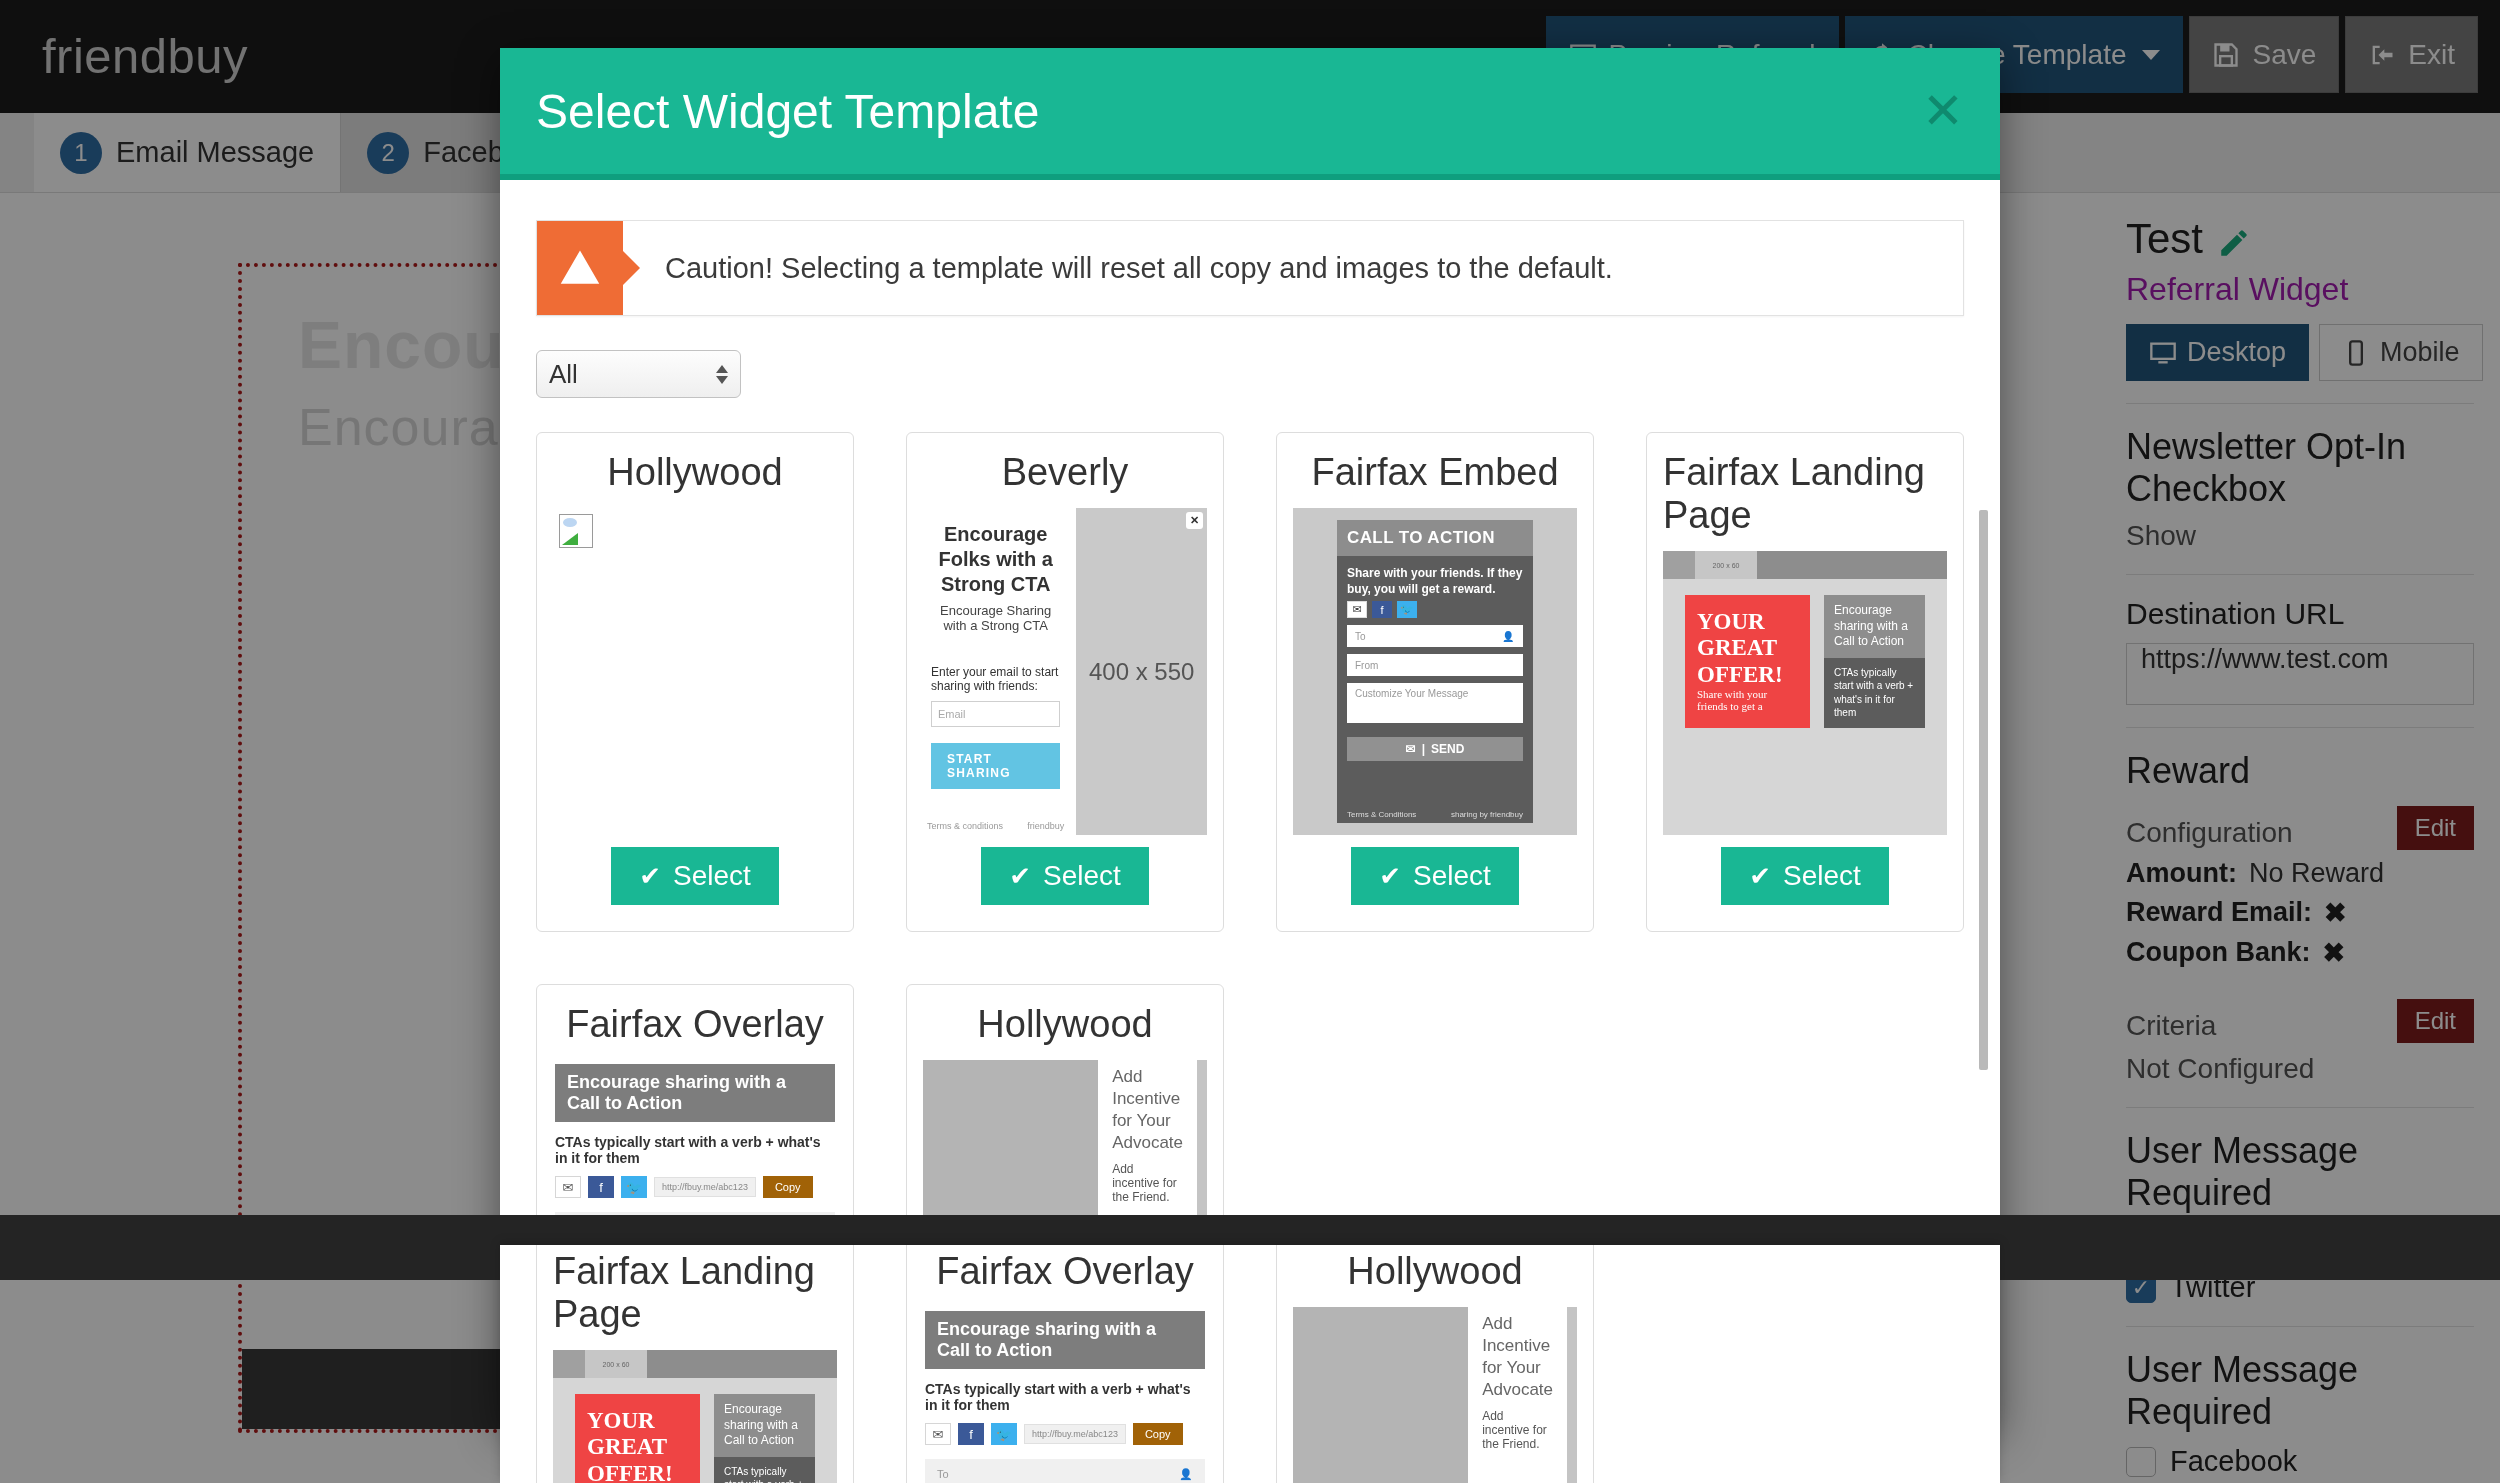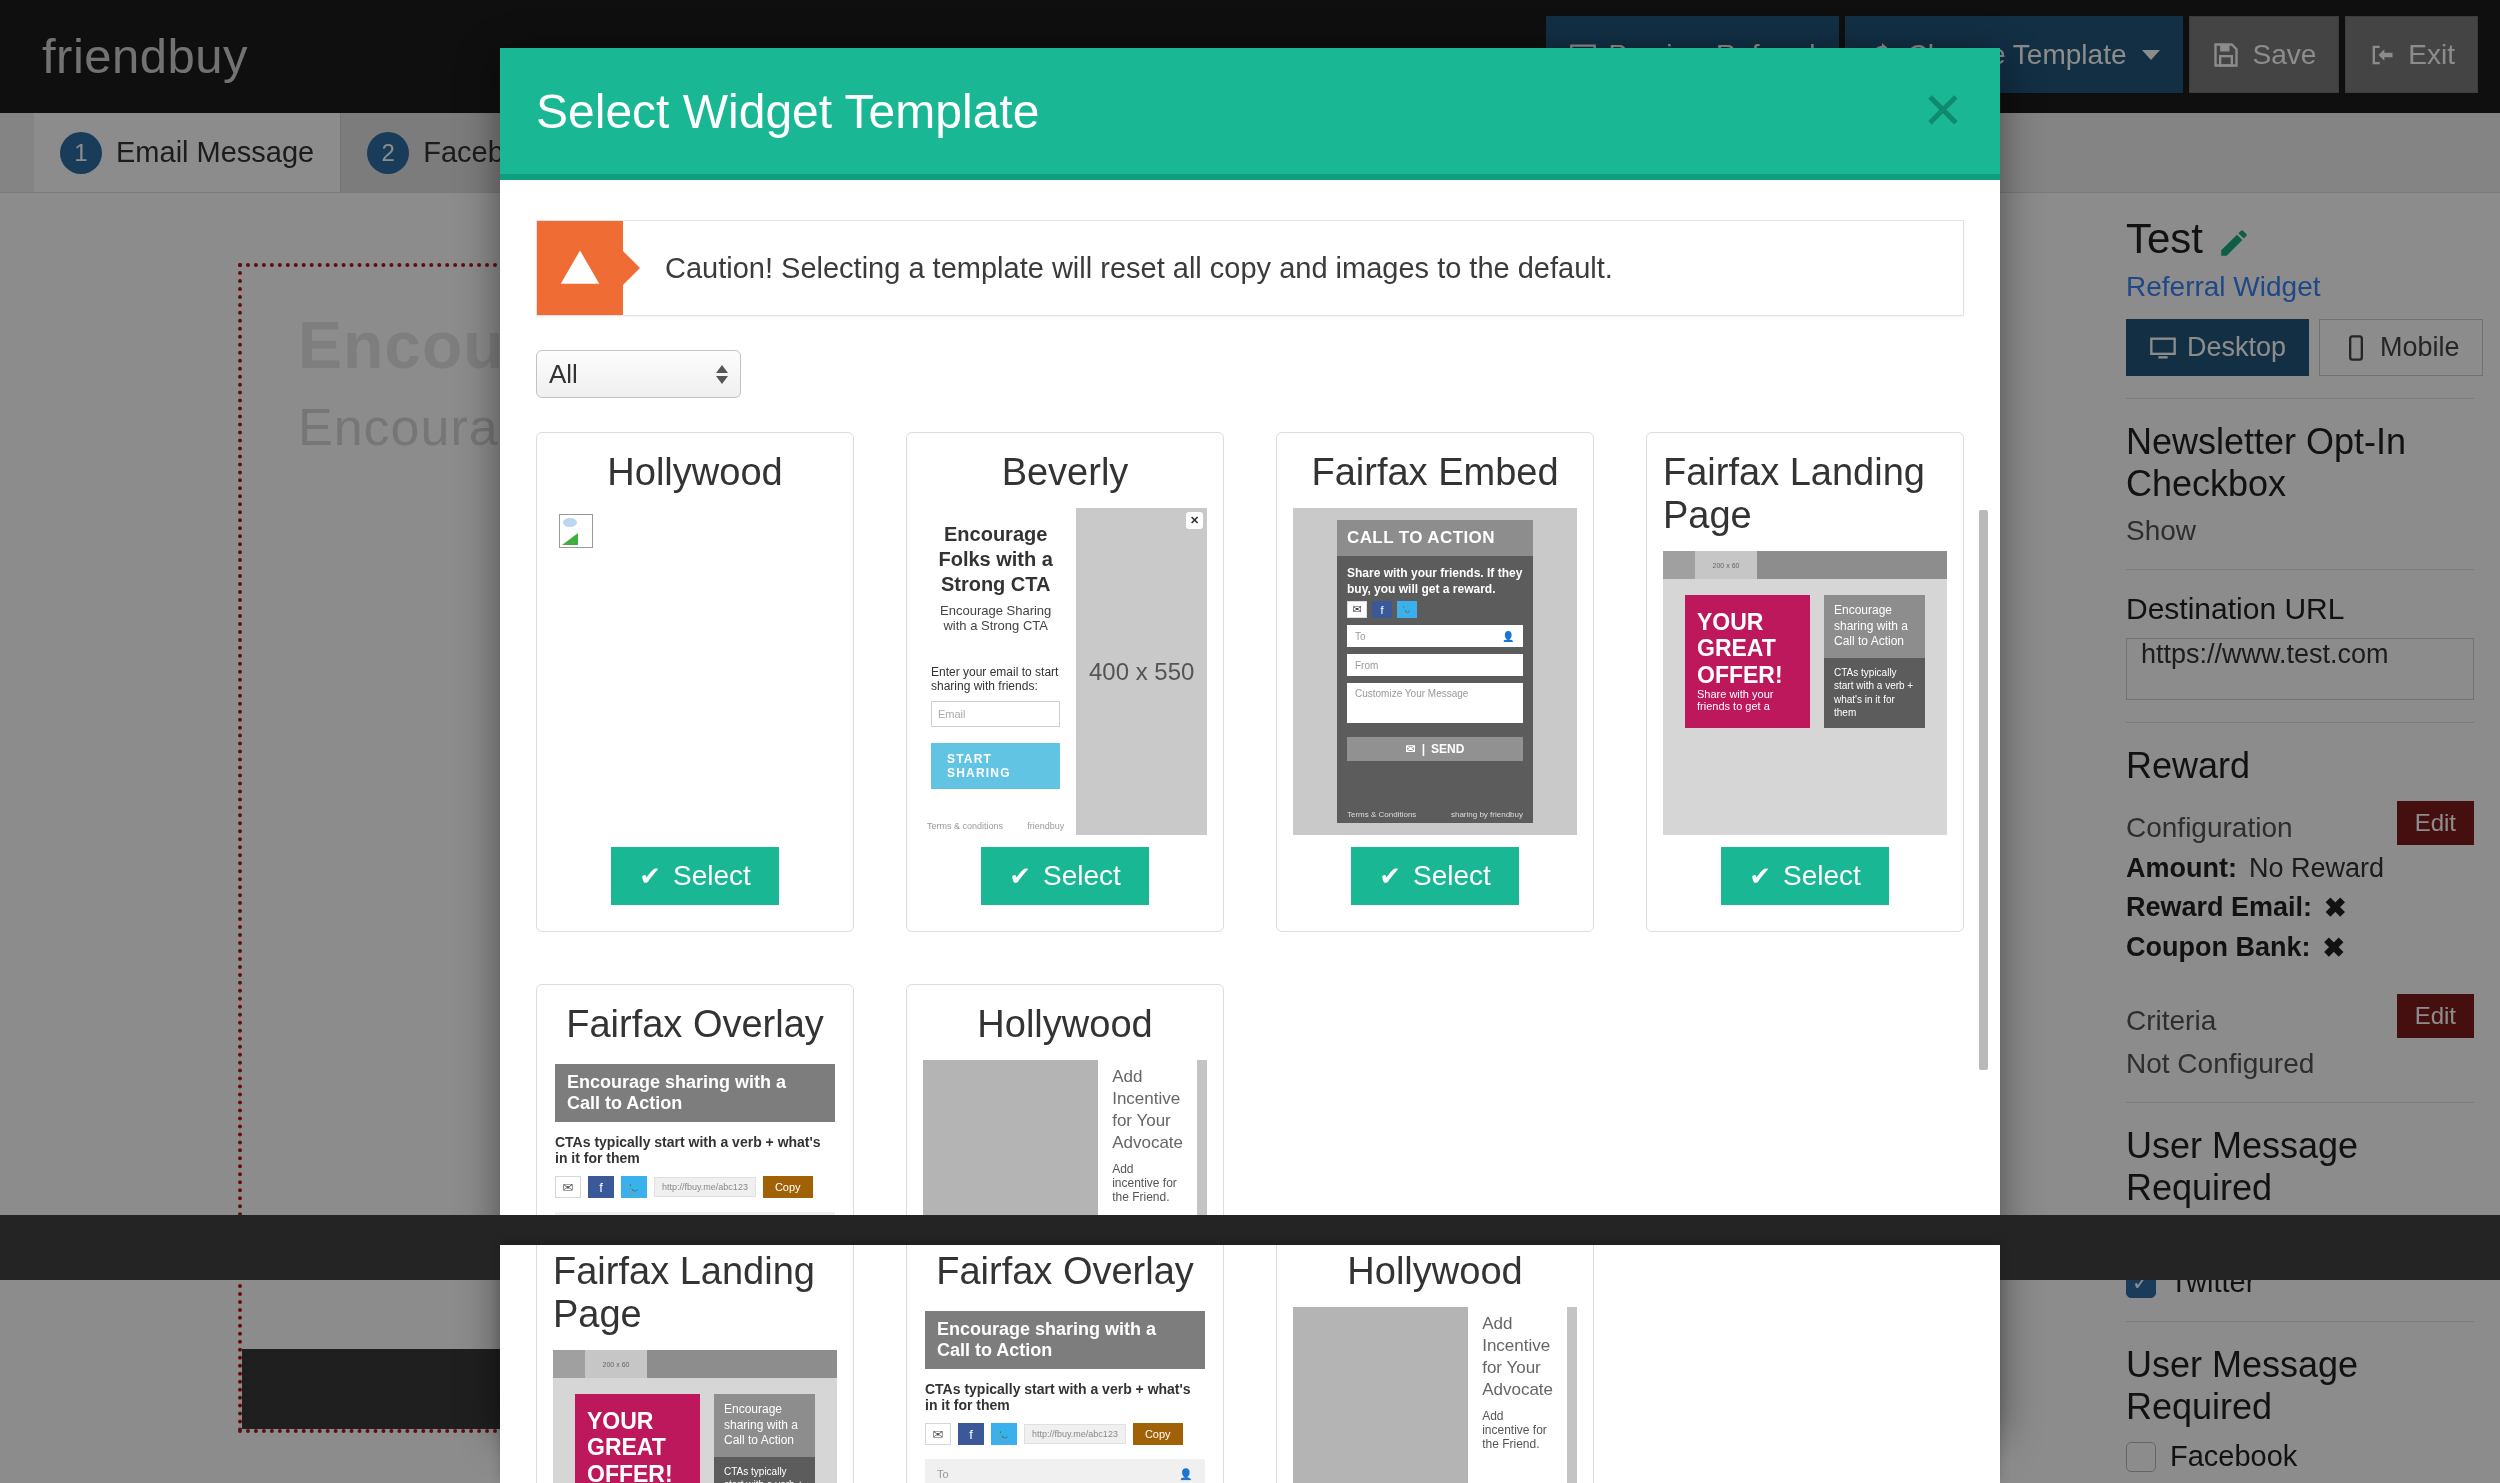--- a/index.html
+++ b/index.html
@@ -66,21 +66,21 @@
   }
 
   
   .sidebar {
     position:absolute; top:193px; right:0; width:400px; bottom:0;
     background:#fff; padding:22px 26px 0 26px; overflow:hidden;
   }
   .sb-title { display:flex; align-items:center; gap:14px; font-size:42px; color:#222; }
   .pencil { width:34px; height:34px; }
   .pencil svg { width:100%; height:100%; fill:#1aab7e; }
-  .sb-sub { font-size:28px; color:#3b82f6; margin-top:8px; }
+  .sb-sub { font-size:32px; color:#a21caf; margin-top:8px; }
   .devrow { display:flex; gap:10px; margin-top:16px; }
   .devbtn {
     display:flex; align-items:center; gap:10px; padding:12px 22px; font-size:27px;
     border:1px solid #ccc; color:#444; background:#fff;
   }
   .devbtn.active { background:#22567c; color:#fff; border-color:#22567c; }
   .devbtn .ico svg { fill:currentColor; }
   .hr { height:1px; background:#e2e2e2; margin:22px 0; }
   .sb-h { font-size:36px; color:#222; }
   .sb-p { font-size:28px; color:#555; margin-top:10px; }
@@ -199,21 +199,21 @@
   .ffe-f.ta { height:40px; align-items:flex-start; padding-top:5px; }
   .ffe-send { background:#919191; color:#fff; margin:14px 10px 0 10px; height:24px; display:flex; align-items:center; justify-content:center; font-size:12px; font-weight:700; gap:6px;}
   .ffe-foot { position:absolute; bottom:4px; left:10px; right:10px; display:flex; justify-content:space-between; font-size:8px; color:#ddd; }
 
   
   .flp { height:100%; background:#d6d6d6; }
   .flp-bar { height:28px; background:#8d8d8d; display:flex; align-items:center; }
   .flp-bar .a { width:32px; height:100%; background:#a0a0a0; }
   .flp-bar .b { width:62px; height:100%; background:#c6c6c6; display:flex; align-items:center; justify-content:center; font-size:7px; color:#666; }
   .flp-body { display:flex; gap:14px; padding:16px 22px; }
-  .flp-l { flex:1; background:#be185d; color:#fff; padding:14px 12px; }
+  .flp-l { flex:1; background:#ef4444; color:#fff; padding:14px 12px;font-family:Liberation Serif, serif; }
   .flp-l .t { font-size:23px; font-weight:700; line-height:1.15; }
   .flp-l .s { font-size:11px; }
   .flp-r { flex:1; }
   .flp-r .h { background:#8d8d8d; color:#fff; font-size:12px; padding:8px 10px; line-height:1.3; }
   .flp-r .p { background:#5c5c5c; color:#fff; font-size:10px; padding:8px 10px; line-height:1.35; }
 
   
   .fov { height:100%; padding:4px 2px; }
   .fov-h { background:#7d7d7d; color:#fff; font-size:18px; font-weight:700; padding:8px 12px; }
   .fov-p { font-size:14px; color:#333; font-weight:700; margin-top:12px; }

